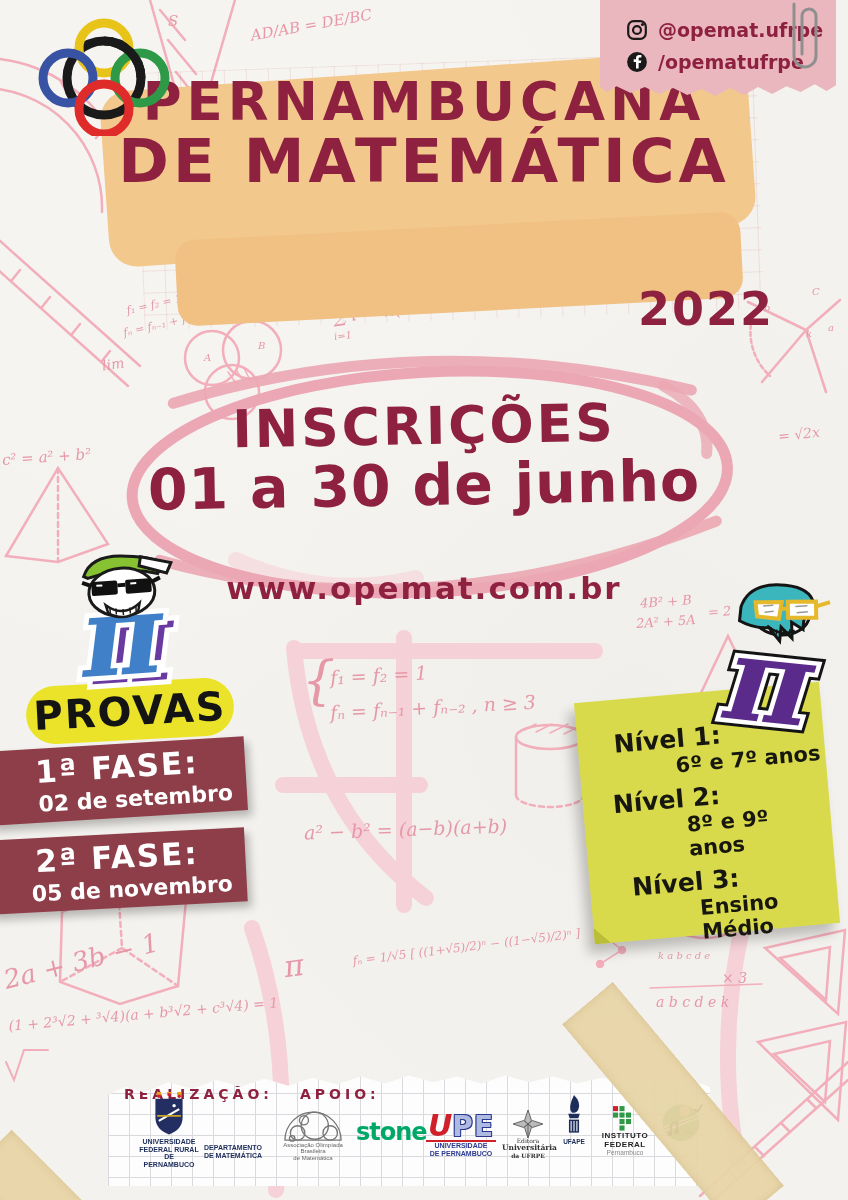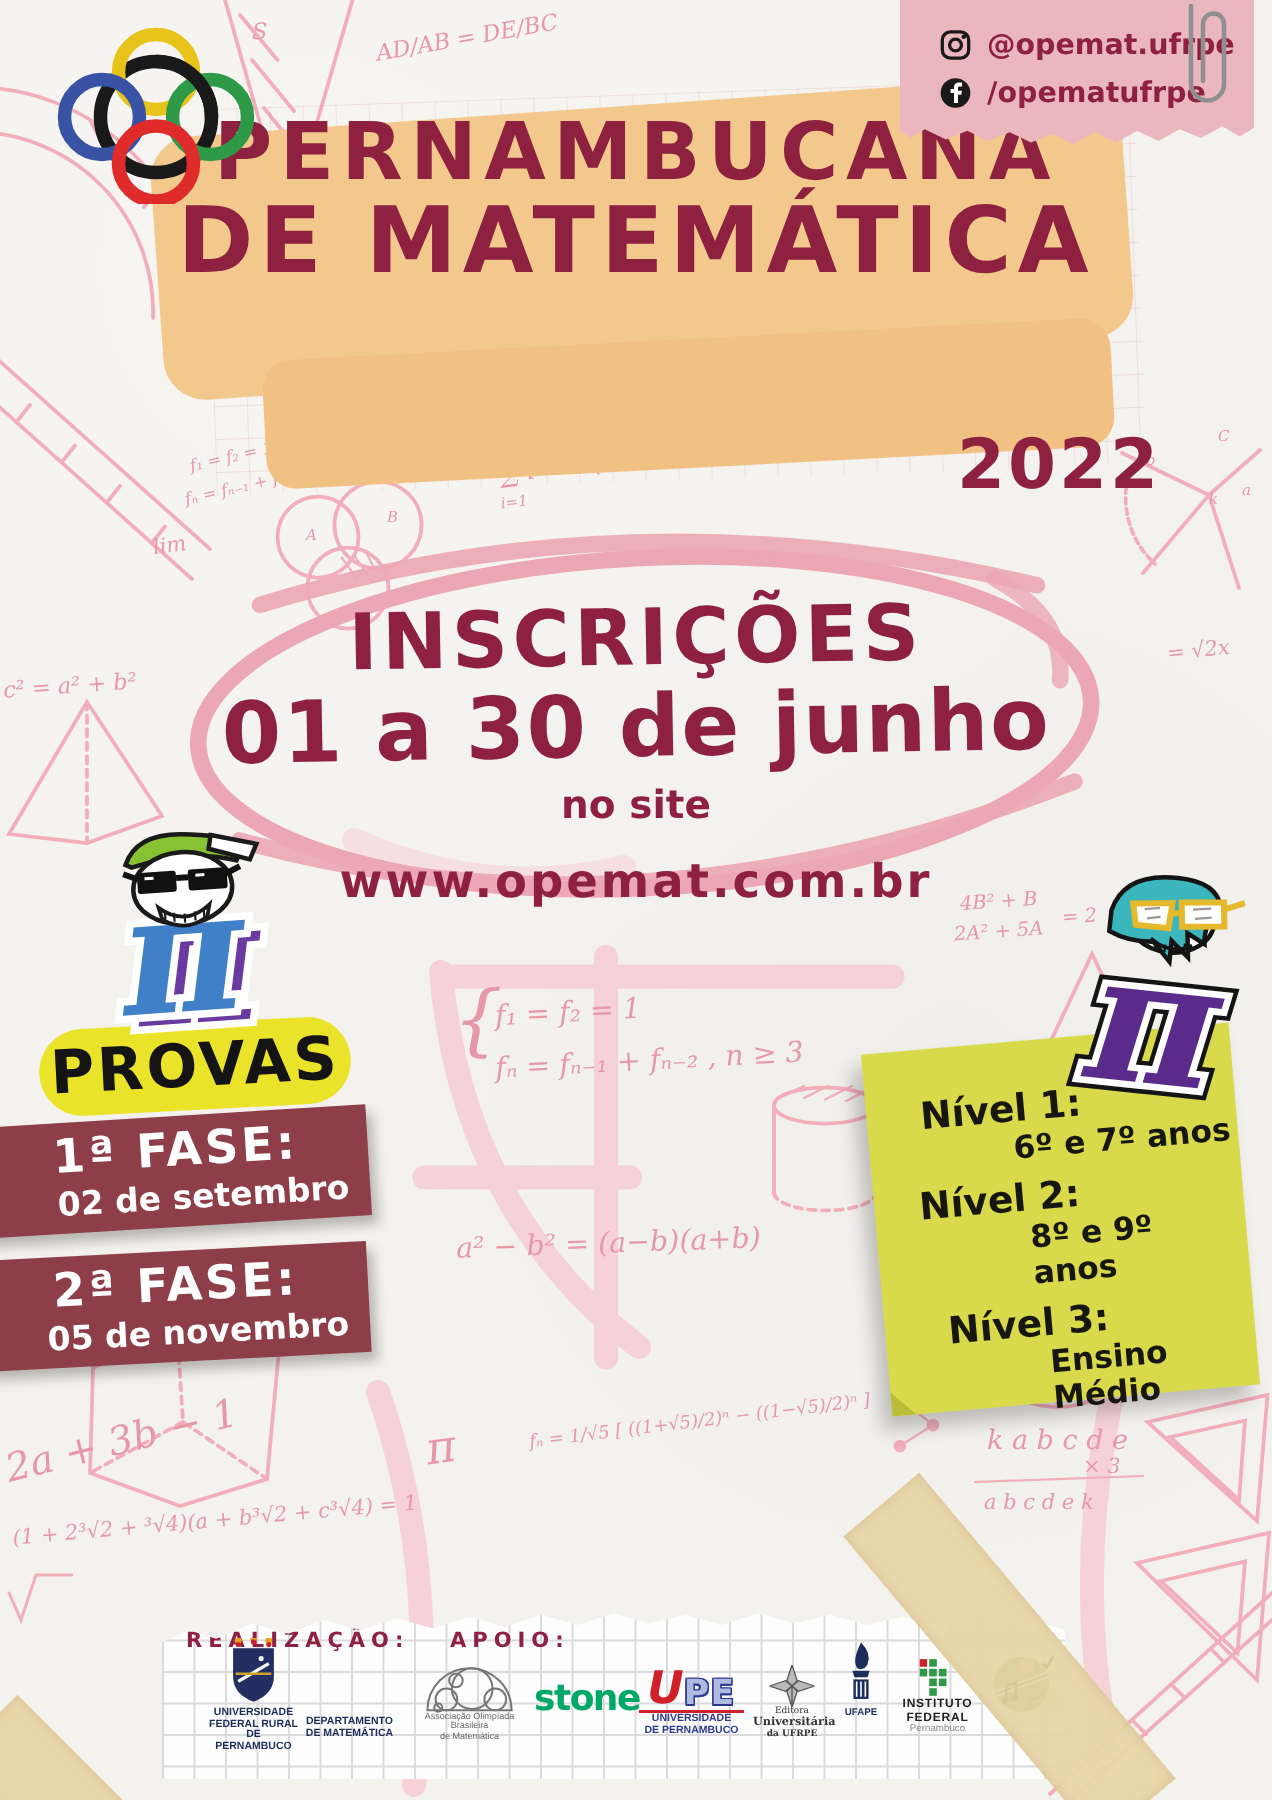--- a/index.html
+++ b/index.html
@@ -80,21 +80,21 @@
   .strip-label{position:absolute;top:14px;color:#8e2140;font-weight:800;font-size:14px;
     letter-spacing:4px;font-family:"DejaVu Sans",sans-serif;}
   .lab-real{left:16px;} .lab-apoio{left:192px;}
   .logo-block{position:absolute;text-align:center;line-height:1.08;}
   .cap{font-weight:bold;color:#1d2d5a;font-size:7px;}
   .cap-gray{color:#666;font-size:6px;}
   .stone-text{color:#00a868;font-weight:800;font-size:24px;letter-spacing:-1px;
     font-family:"DejaVu Sans",sans-serif;}
   .upe-row{display:flex;align-items:flex-end;justify-content:center;font-family:"DejaVu Sans",sans-serif;}
   .upe-u{color:#d0202a;font-weight:900;font-style:italic;font-size:30px;line-height:.8;}
-  .upe-pe{color:#aebadf;font-weight:900;font-size:23px;line-height:.8;letter-spacing:1px;
+  .upe-pe{color:#aebadf;font-weight:900;font-size:28px;line-height:.8;letter-spacing:1px;
     text-shadow:0 0 1px #2b3990,1px 1px 0 #2b3990,-1px -1px 0 #2b3990,1px -1px 0 #2b3990,-1px 1px 0 #2b3990;}
   .upe-sub{color:#2b3990;font-size:7px;font-weight:bold;border-top:2px solid #d0202a;margin-top:2px;}
   .edit-name{font-family:"DejaVu Serif",serif;color:#333;}
   .if-name{font-weight:700;font-size:8px;color:#222;letter-spacing:.5px;}
   .if-sub{font-size:6.5px;color:#888;}
   .tape{background:#e8d5a6;opacity:.93;z-index:6;box-shadow:inset 0 0 8px rgba(150,120,60,.25);}
   .tape1{left:640px;top:972px;width:66px;height:266px;transform:rotate(-40deg);}
   .tape2{left:40px;top:1118px;width:62px;height:230px;transform:rotate(-45deg);}
 </style>
 </head>
@@ -195,21 +195,21 @@
       <div class="doodle" style="left: 636px; top: 614px; font-size: 13px; transform: rotate(-4deg);">2A² + 5A</div>
       <div class="doodle" style="left: 708px; top: 604px; font-size: 13px; transform: rotate(-4deg);">= 2</div>
       <div class="doodle" style="left: 302px; top: 650px; font-size: 52px; transform: rotate(0deg);">{</div>
       <div class="doodle" style="left: 330px; top: 664px; font-size: 19px; transform: rotate(-3deg);">f₁ = f₂ = 1</div>
       <div class="doodle" style="left: 330px; top: 696px; font-size: 19px; transform: rotate(-3deg);">fₙ = fₙ₋₁ + fₙ₋₂ , n ≥ 3</div>
       <div class="doodle" style="left: 304px; top: 818px; font-size: 19px; transform: rotate(-2deg);">a² − b² = (a−b)(a+b)</div>
       <div class="doodle" style="left: 2px; top: 946px; font-size: 26px; transform: rotate(-14deg);">2a + 3b − 1</div>
       <div class="doodle" style="left: 284px; top: 948px; font-size: 30px; transform: rotate(-8deg);">π</div>
       <div class="doodle" style="left: 352px; top: 940px; font-size: 12px; transform: rotate(-7deg);">fₙ = 1/√5 [ ((1+√5)/2)ⁿ − ((1−√5)/2)ⁿ ]</div>
       <div class="doodle" style="left: 8px; top: 1006px; font-size: 14px; transform: rotate(-5deg);">(1 + 2³√2 + ³√4)(a + b³√2 + c³√4) = 1</div>
-      <div class="doodle" style="left: 658px; top: 950px; font-size: 18px; transform: rotate(0deg);">k a b c d e</div>
+      <div class="doodle" style="left: 658px; top: 950px; font-size: 10px; transform: rotate(0deg);">k a b c d e</div>
       <div class="doodle" style="left: 722px; top: 970px; font-size: 14px; transform: rotate(0deg);">× 3</div>
       <div class="doodle" style="left: 656px; top: 994px; font-size: 14px; transform: rotate(0deg);">a b c d e k</div>
     </div>
 
   <div class="abs title-grid"></div>
 
   <div class="abs logo-wrap">
     <svg width="140" height="118" viewBox="0 0 140 118">
       <g fill="none" stroke-width="9">
         <circle cx="70" cy="60" r="37" stroke="#1a1a1a"></circle>
@@ -255,21 +255,20 @@
   <svg class="abs ellipse-svg" width="644" height="276" viewBox="0 0 644 276">
     <g fill="none" stroke="#eba7b3" stroke-width="11" stroke-linecap="round" transform="rotate(-3 322 138)">
       <ellipse cx="322" cy="134" rx="298" ry="110"></ellipse>
       <path d="M70 42 Q322 -22 588 56" opacity="0.9"></path>
       <path d="M48 198 Q310 286 606 188" opacity="0.9"></path>
       <path d="M560 50 q46 28 40 70" opacity="0.8"></path>
     </g>
   </svg>
   <div class="abs insc insc-h">INSCRIÇÕES</div>
   <div class="abs insc insc-d">01 a 30 de junho</div>
-  <div class="abs insc insc-s">no site</div>
   <div class="abs insc insc-u">www.opemat.com.br</div>
 
   <svg class="abs mascot-blue" width="158" height="146" viewBox="0 0 158 146">
     <g transform="rotate(-4 79 73)">
       <text x="86" y="132" font-family="DejaVu Serif" font-style="italic" font-weight="bold" font-size="112" fill="#6a3aa0" stroke="#ffffff" stroke-width="10" paint-order="stroke" text-anchor="middle">π</text>
       <text x="76" y="124" font-family="DejaVu Serif" font-style="italic" font-weight="bold" font-size="112" fill="#3f80c9" stroke="#ffffff" stroke-width="10" paint-order="stroke" text-anchor="middle">π</text>
       <path d="M42 24 q8 -20 38 -18 q28 2 42 10 l-6 10 q-32 -10 -70 0 z" fill="#86c232" stroke="#1a1a1a" stroke-width="3"></path>
       <path d="M100 8 l30 8 -5 10 -27 -9 z" fill="#ffffff" stroke="#1a1a1a" stroke-width="3"></path>
       <ellipse cx="79" cy="42" rx="33" ry="24" fill="#ffffff" stroke="#1a1a1a" stroke-width="3"></ellipse>
       <g>

